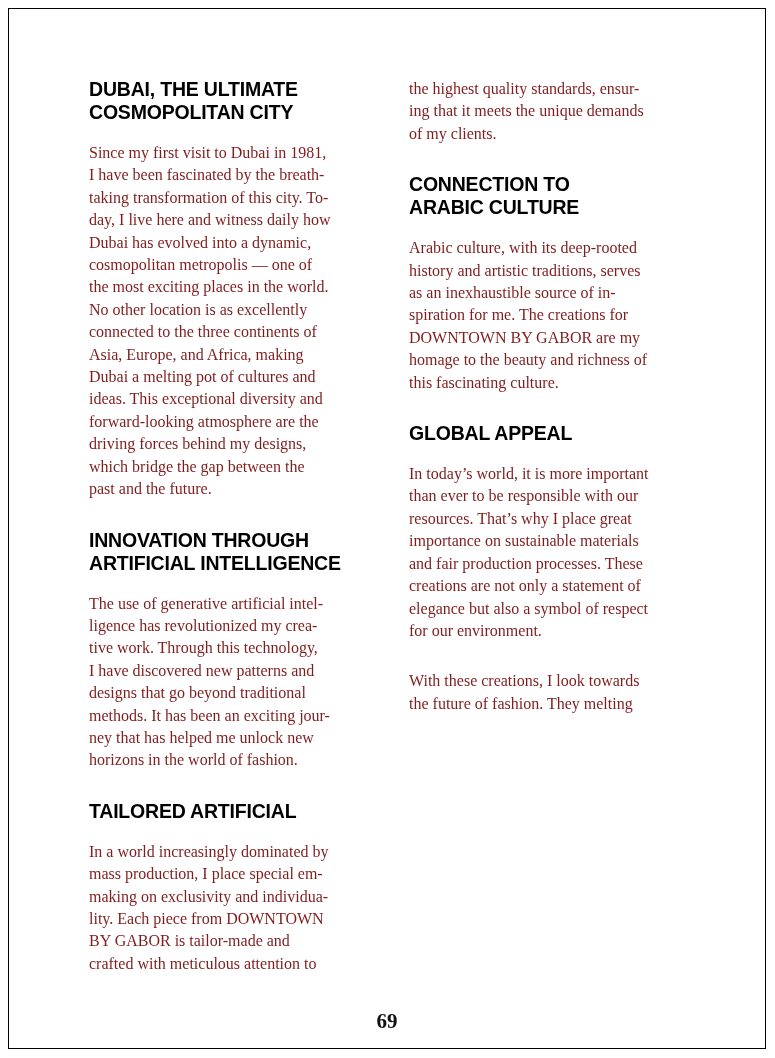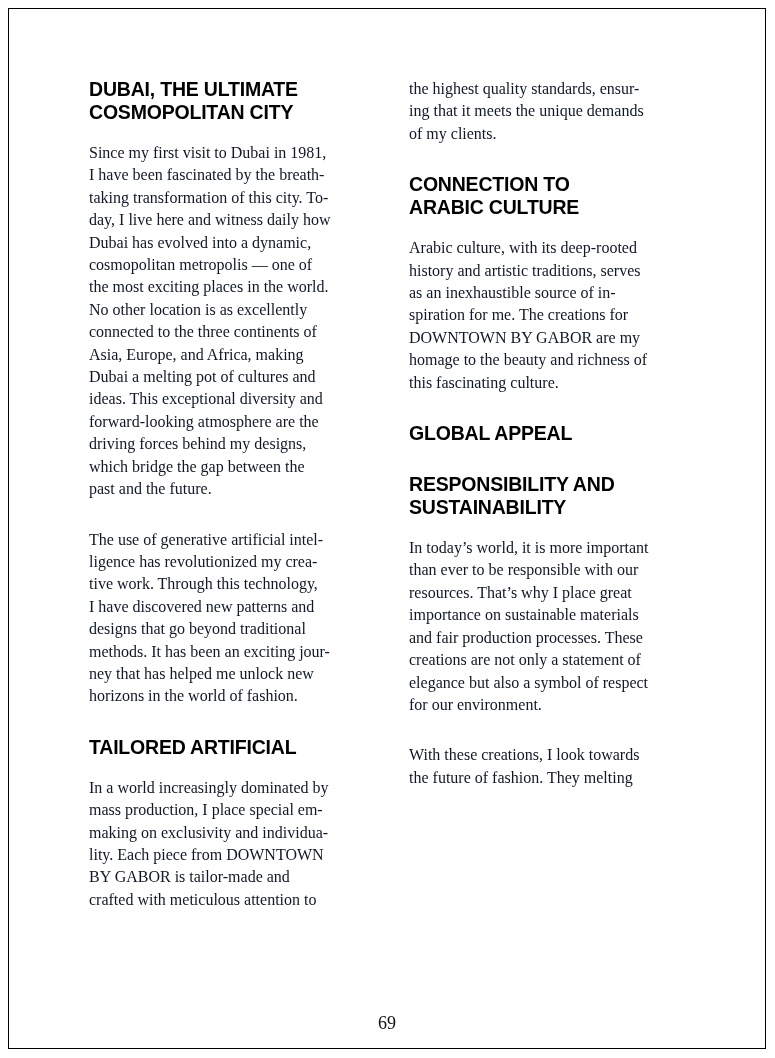--- a/index.html
+++ b/index.html
@@ -44,33 +44,33 @@
     white-space: pre-line;
   }
   .heading:first-child {
     margin-top: 0;
   }
   .para {
     font-size: 16px;
     line-height: 22.4px;
     margin: 0 0 28px 0;
     white-space: pre-line;
-    color: #0f172a;
+    color: #7f1d1d;
   }
   .para:first-child {
     margin-top: 0;
   }
   .page-number {
     position: absolute;
     bottom: 14px;
     left: 0;
     right: 0;
     text-align: center;
-    font-size: 18px;
-    font-weight: normal;
+    font-size: 21px;
+    font-weight: bold;
     color: #111111;
   }
 </style>
 </head>
 <body>
 
 <div class="page-frame">
   <div class="columns">
 
     <div class="column">
@@ -86,20 +86,22 @@
 No other location is as excellently
 connected to the three continents of
 Asia, Europe, and Africa, making
 Dubai a melting pot of cultures and
 ideas. This exceptional diversity and
 forward-looking atmosphere are the
 driving forces behind my designs,
 which bridge the gap between the
 past and the future.</p>
 
+      <h2 class="heading">INNOVATION THROUGH
+ARTIFICIAL INTELLIGENCE</h2>
       <p class="para">The use of generative artificial intel-
 ligence has revolutionized my crea-
 tive work. Through this technology,
 I have discovered new patterns and
 designs that go beyond traditional
 methods. It has been an exciting jour-
 ney that has helped me unlock new
 horizons in the world of fashion.</p>
 
       <h2 class="heading">TAILORED ARTIFICIAL</h2>
@@ -121,22 +123,20 @@
       <p class="para">Arabic culture, with its deep-rooted
 history and artistic traditions, serves
 as an inexhaustible source of in-
 spiration for me. The creations for
 DOWNTOWN BY GABOR are my
 homage to the beauty and richness of
 this fascinating culture.</p>
 
       <h2 class="heading">GLOBAL APPEAL</h2>
 
-      <h2 class="heading">RESPONSIBILITY AND
-SUSTAINABILITY</h2>
       <p class="para">In today’s world, it is more important
 than ever to be responsible with our
 resources. That’s why I place great
 importance on sustainable materials
 and fair production processes. These
 creations are not only a statement of
 elegance but also a symbol of respect
 for our environment.</p>
 
       <p class="para">With these creations, I look towards

